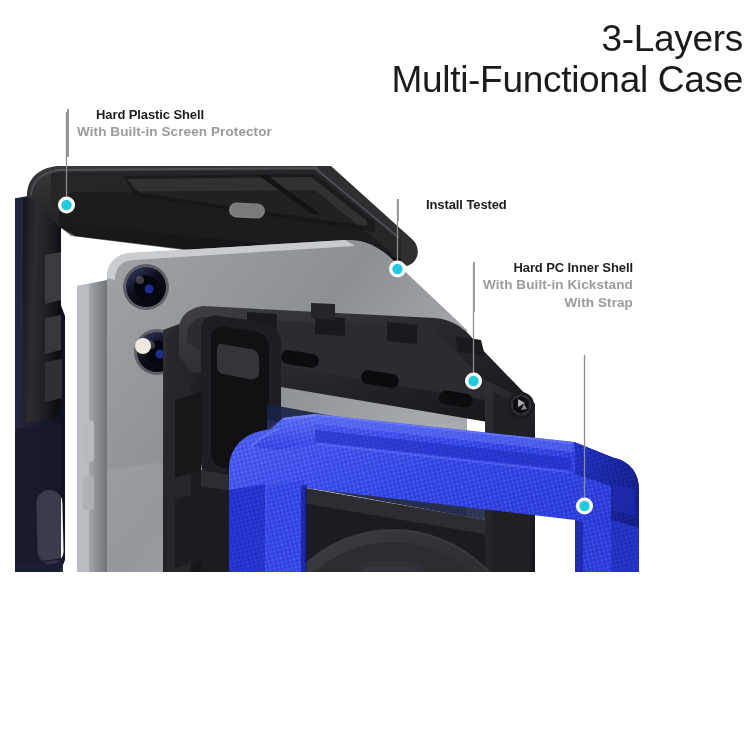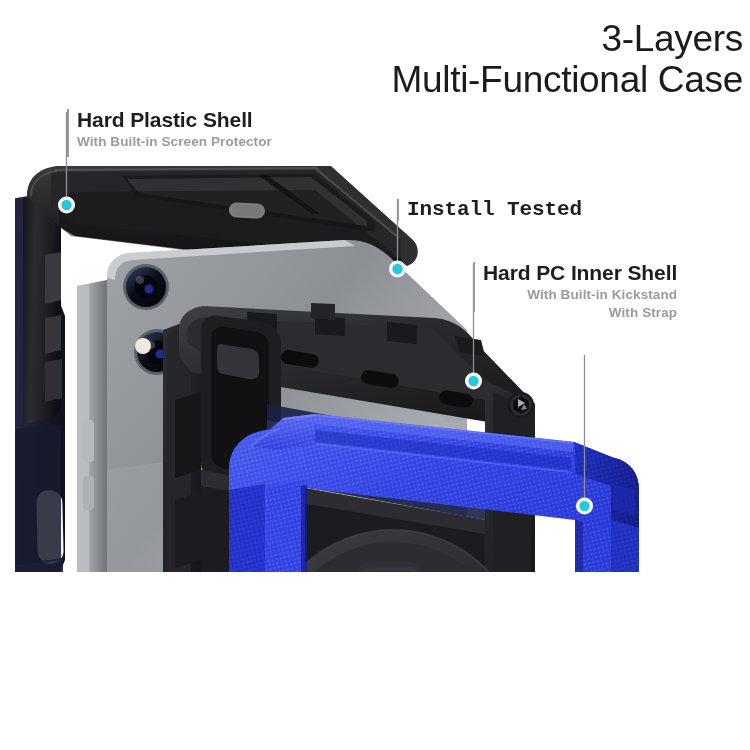--- a/index.html
+++ b/index.html
@@ -32,37 +32,38 @@
   
   .callout { position:absolute; white-space:nowrap; }
   .callout .bar {
     position:absolute;
     left:0; top:2px;
     width:1.5px;
     background:#9a9a9a;
   }
   .callout .txt { padding-left:10px; }
   .callout .hd {
-    font-size:21px;
+    font-size:13px;
     font-weight:700;
     color:#1d1d1d;
     letter-spacing:-0.1px;
     line-height:1.25;
+    margin-left:19px;
   }
   .callout .sb {
     font-size:13.5px;
     font-weight:700;
     color:#9b9b9b;
     line-height:1.28;
     letter-spacing:0.1px;
   }
 
   #co-1 { left:52px;  top:107px; }
   #co-1 .bar { height:48px; }
-  #co-2 { left:382px; top:197px;font-family:Liberation Mono, monospace; }
+  #co-2 { left:382px; top:197px; }
   #co-2 .bar { height:22px; }
   #co-3 { left:458px; top:260px;text-align:right; }
   #co-3 .bar { height:50px; }
   #co-4 { left:569px; top:351px; }
   #co-4 .bar { height:46px; }
 
   
   #overlay { position:absolute; left:0; top:0; width:750px; height:750px; pointer-events:none; }
 
   

